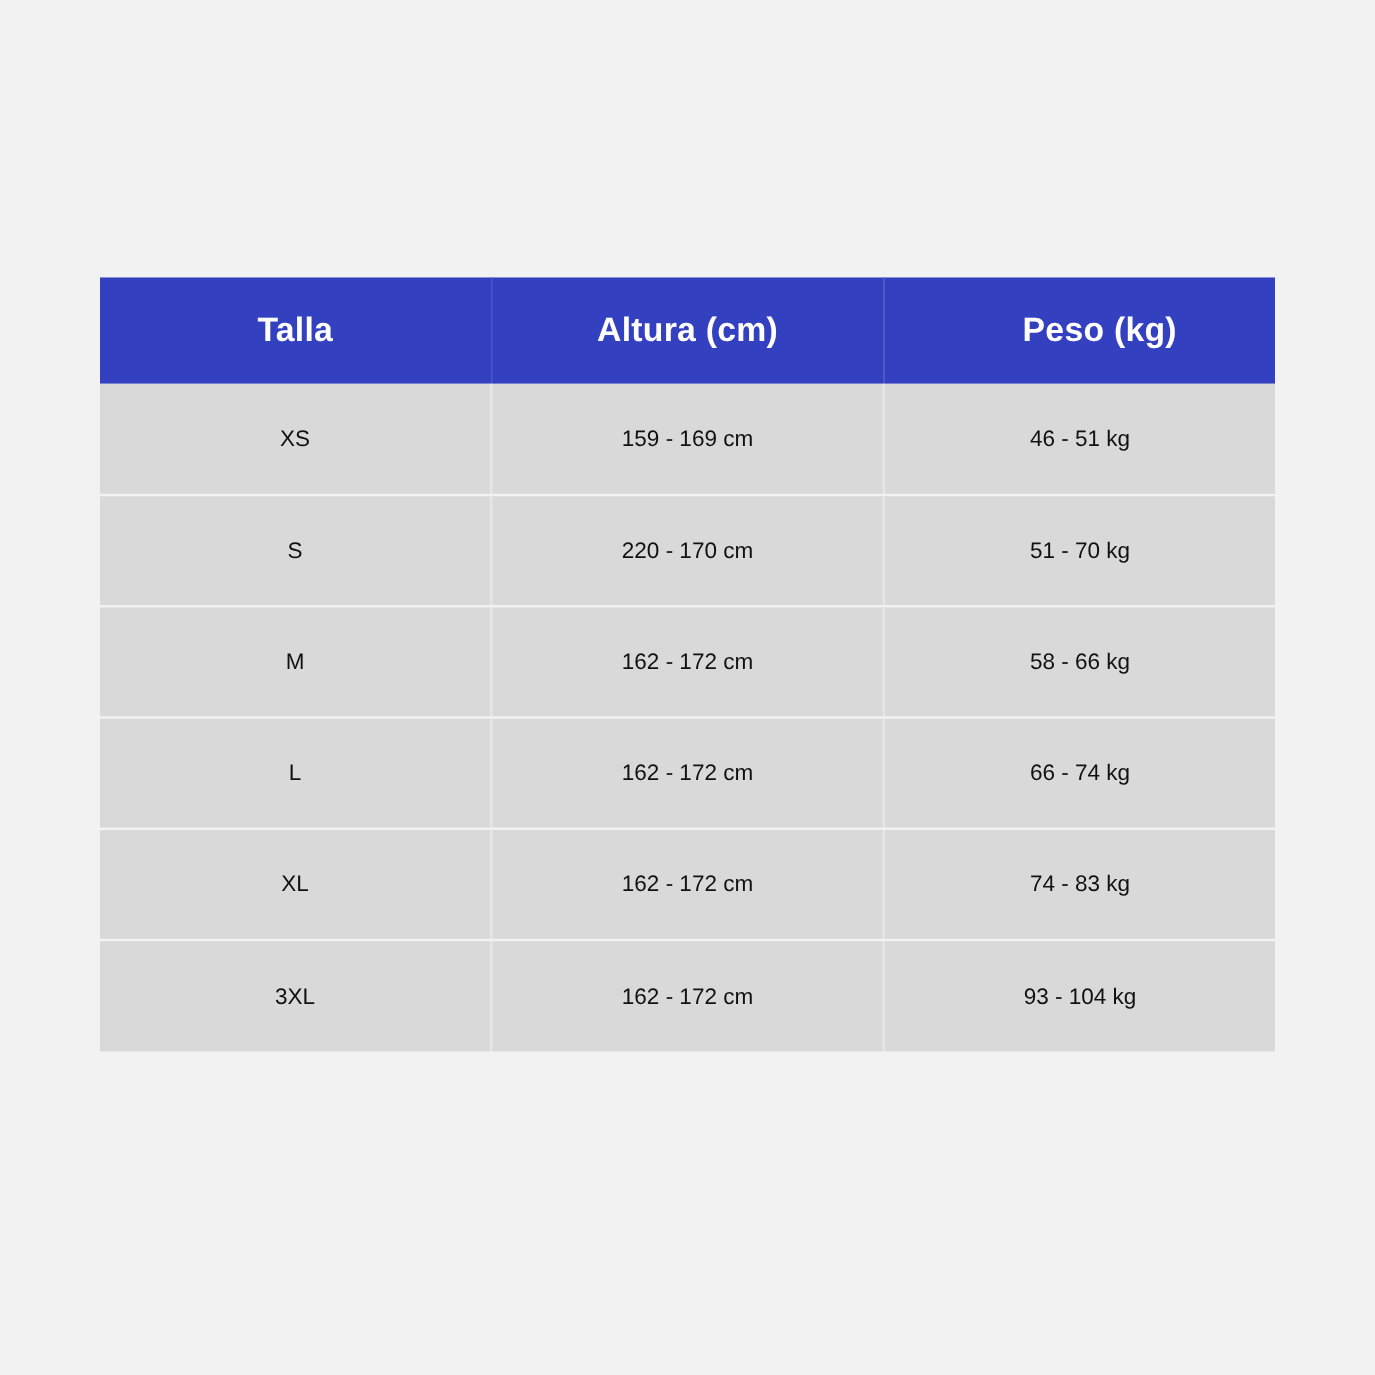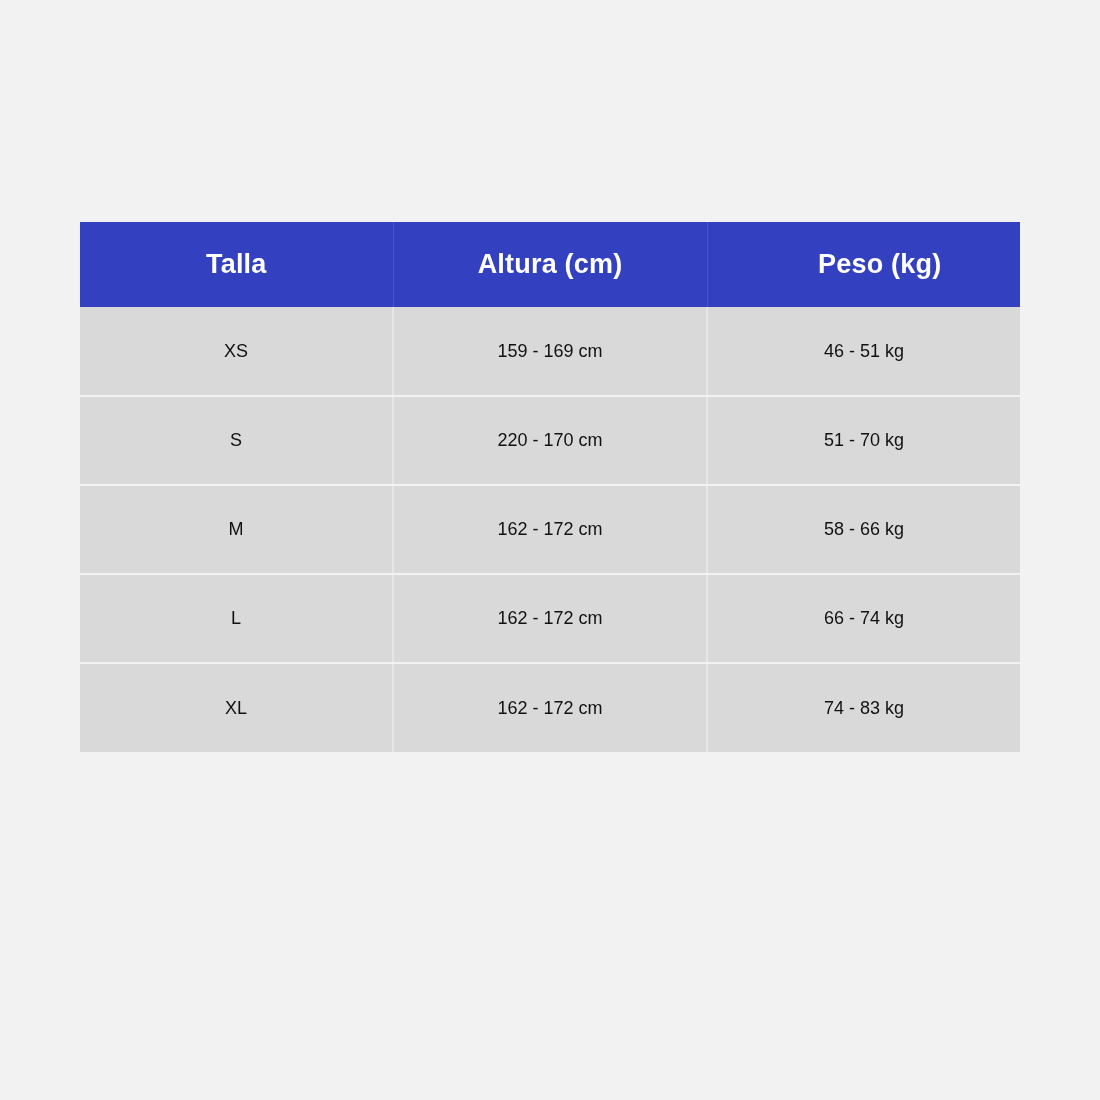--- a/index.html
+++ b/index.html
@@ -110,16 +110,21 @@
         <tr>
           <td>L</td>
           <td>162 - 172 cm</td>
           <td>66 - 74 kg</td>
         </tr>
         <tr>
           <td>XL</td>
           <td>162 - 172 cm</td>
           <td>74 - 83 kg</td>
         </tr>
+        <tr>
+          <td>3XL</td>
+          <td>162 - 172 cm</td>
+          <td>93 - 104 kg</td>
+        </tr>
       </tbody>
     </table>
   </div>
 </div>
 
 </body></html>

